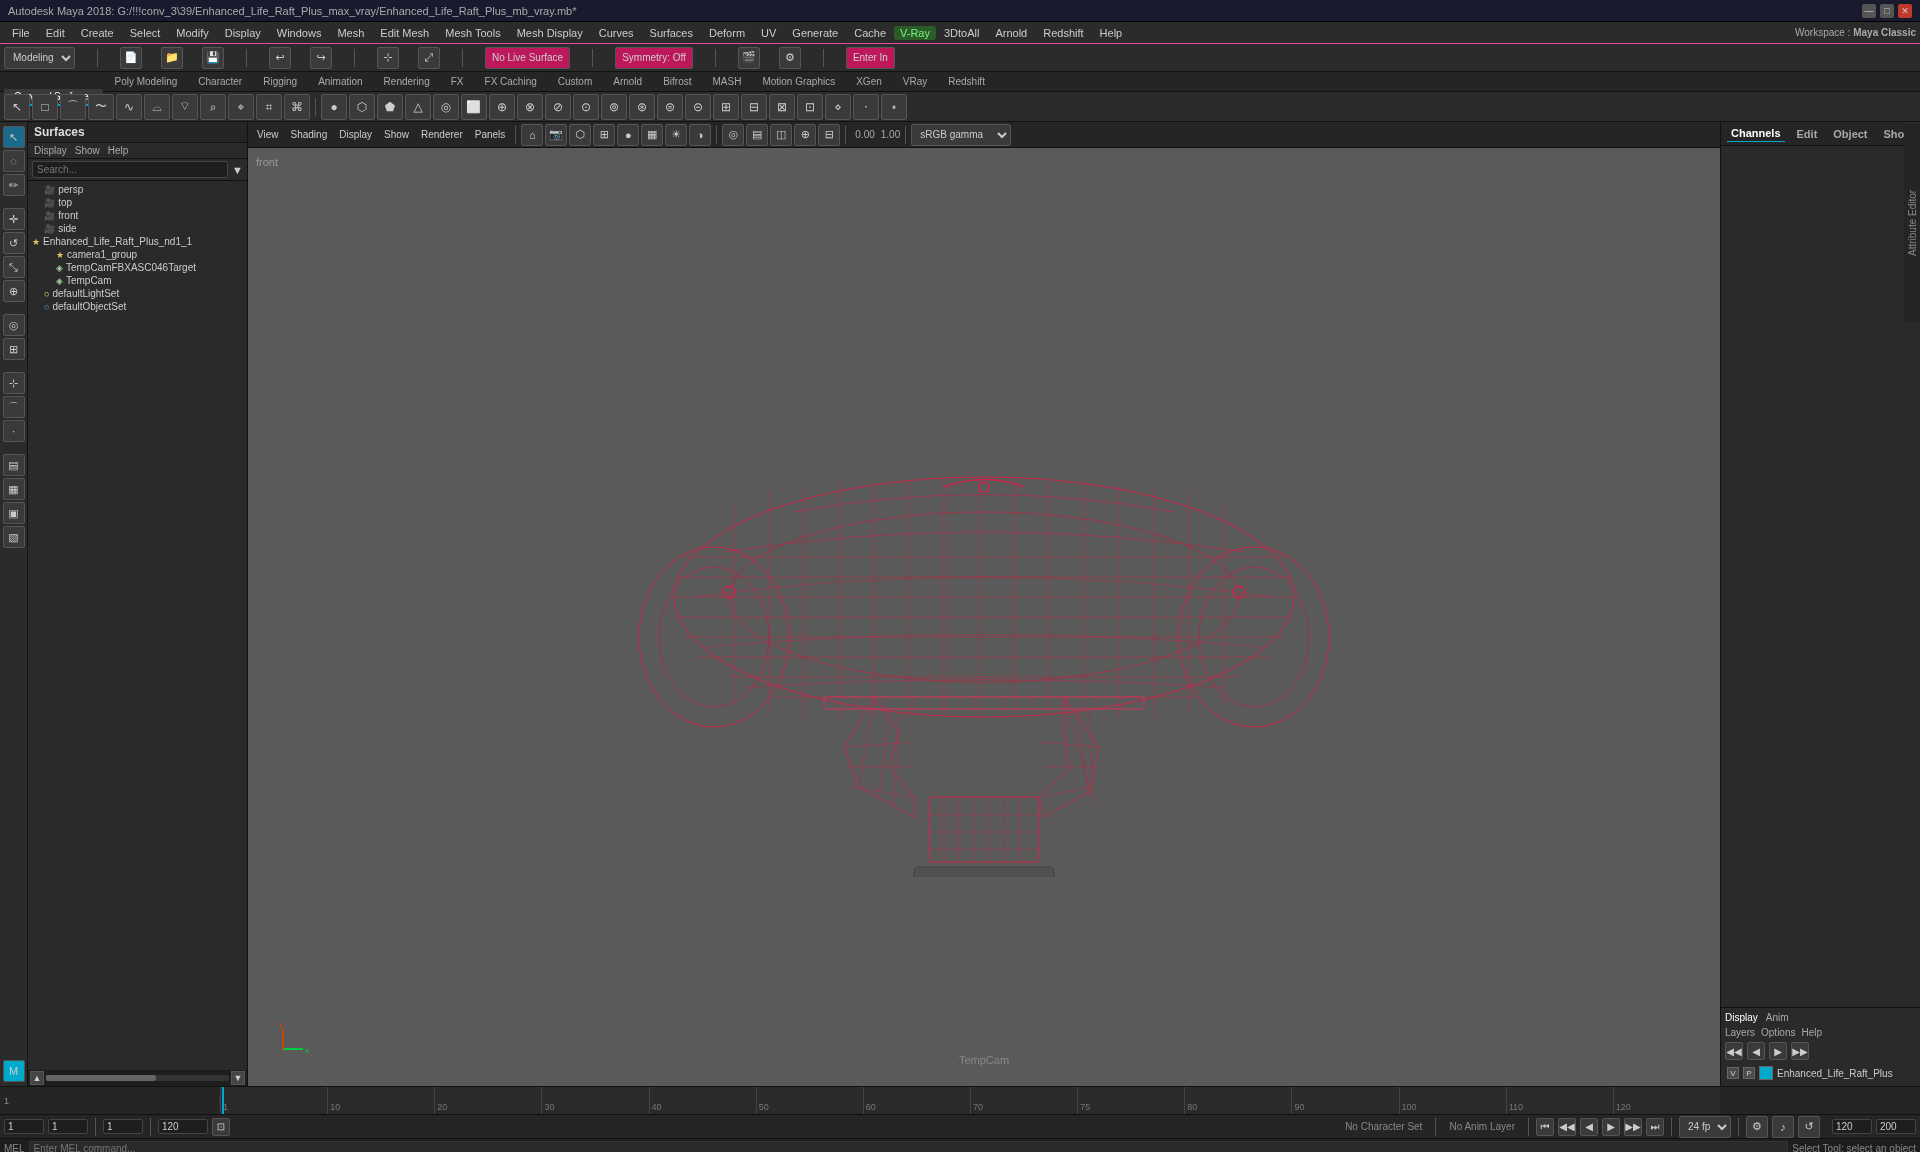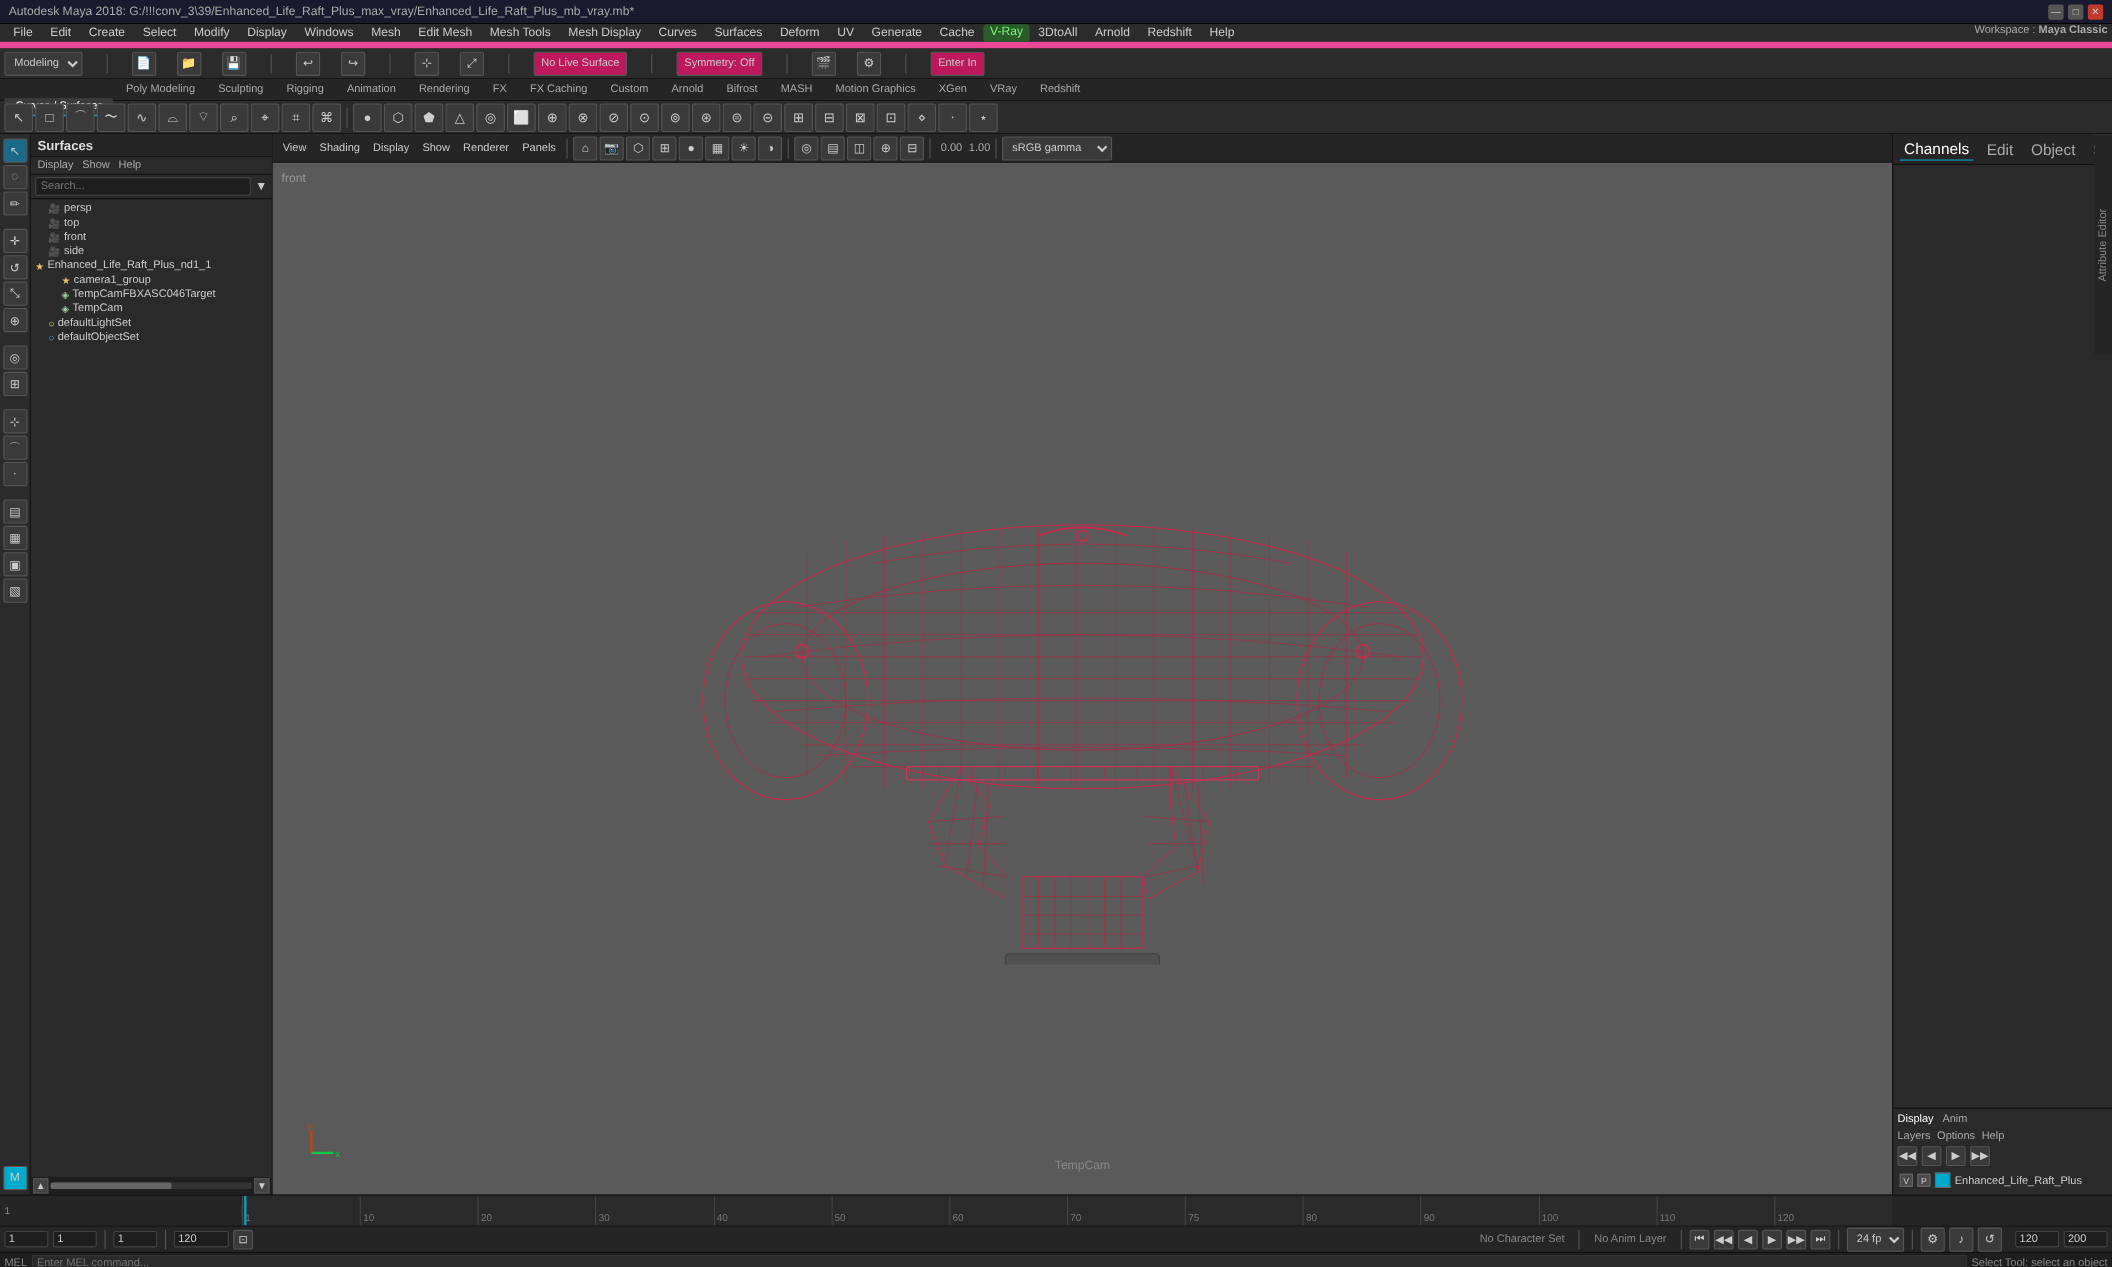--- a/index.html
+++ b/index.html
@@ -41,22 +41,23 @@
       display: flex; align-items: center; justify-content: center;
       background: #555;
       color: #ccc;
     }
 
     
     #menu-bar {
       height: 22px;
       background: #2b2b2b;
       display: flex;
+      align-items: center;
       padding: 0 4px;
-      border-bottom: 6px solid #ec4899;
+      border-bottom: 1px solid #ec4899;
     }
     .menu-item {
       padding: 2px 8px;
       color: #ccc;
       cursor: pointer;
       font-size: 11px;
       white-space: nowrap;
     }
     .menu-item.vray { background: #2a5c2a; color: #7cf07c; border-radius: 3px; padding: 1px 6px; }
     .workspace-label { margin-left: auto; color: #aaa; font-size: 10px; }
@@ -317,23 +318,24 @@
     #right-panel-header {
       display: flex;
       align-items: center;
       padding: 3px 6px;
       background: #252525;
       border-bottom: 1px solid #111;
       gap: 8px;
     }
     .panel-tab {
       color: #aaa;
-      font-size: 14px;
+      font-size: 11px;
       cursor: pointer;
       padding: 2px 4px;
+      font-weight: bold;
     }
     .panel-tab.active { color: #fff; border-bottom: 1px solid #00aacc; }
     #right-panel-content {
       flex: 1;
       overflow-y: auto;
       padding: 4px;
     }
 
     
     #layer-panel {
@@ -550,21 +552,21 @@
   <div class="toolbar-separator"></div>
   <button class="icon-btn">🎬</button>
   <button class="icon-btn">⚙</button>
   <div class="toolbar-separator"></div>
   <button class="tb-btn">Enter In</button>
 </div>
 
 <div id="shelf-tabs">
   <span class="shelf-tab active">Curves / Surfaces</span>
   <span class="shelf-tab">Poly Modeling</span>
-  <span class="shelf-tab">Sculpting</span>
+  <span class="shelf-tab">Character</span>
   <span class="shelf-tab">Rigging</span>
   <span class="shelf-tab">Animation</span>
   <span class="shelf-tab">Rendering</span>
   <span class="shelf-tab">FX</span>
   <span class="shelf-tab">FX Caching</span>
   <span class="shelf-tab">Custom</span>
   <span class="shelf-tab">Arnold</span>
   <span class="shelf-tab">Bifrost</span>
   <span class="shelf-tab">MASH</span>
   <span class="shelf-tab">Motion Graphics</span>

